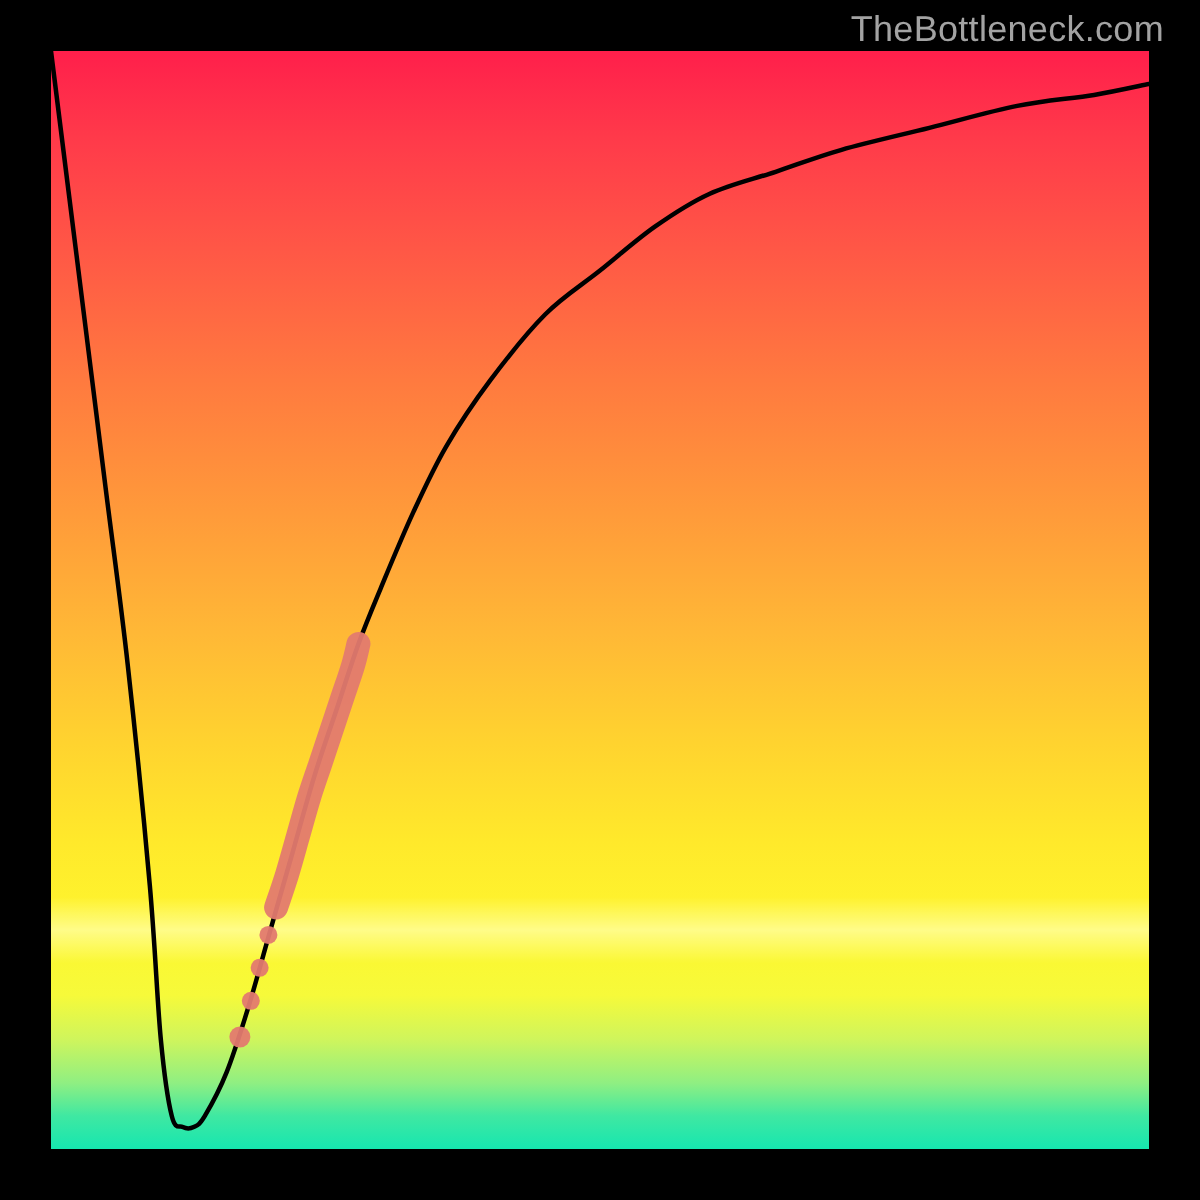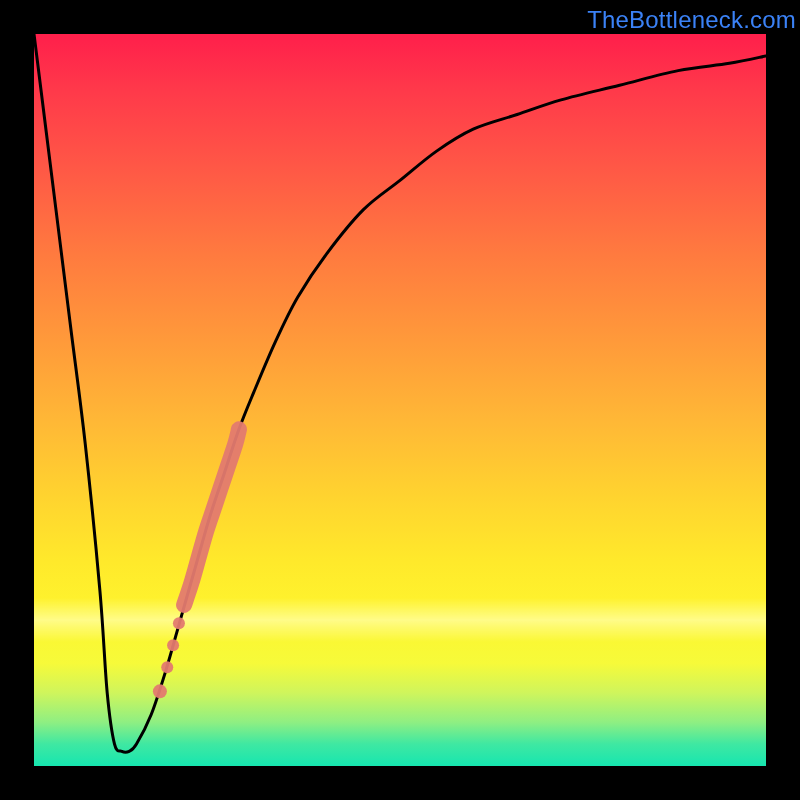--- a/index.html
+++ b/index.html
@@ -13,22 +13,22 @@
   }
   .frame {
     position: relative;
     width: 800px;
     height: 800px;
     background: #000;
   }
   .watermark {
     position: absolute;
     top: 6px;
-    right: 4px;
-    color: #3b82f6;
+    right: 24px;
+    color: #a3a3a3;
     font-size: 24px;
     letter-spacing: 0.2px;
     z-index: 5;
     user-select: none;
   }
   .plot-area {
     position: absolute;
     left: 34px;
     top: 34px;
     width: 732px;

